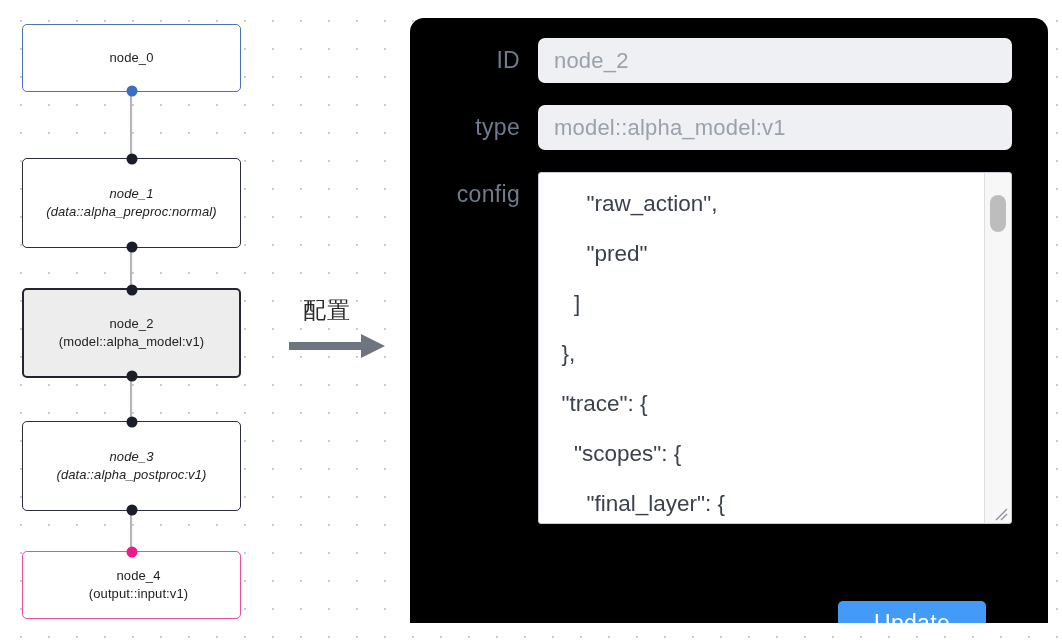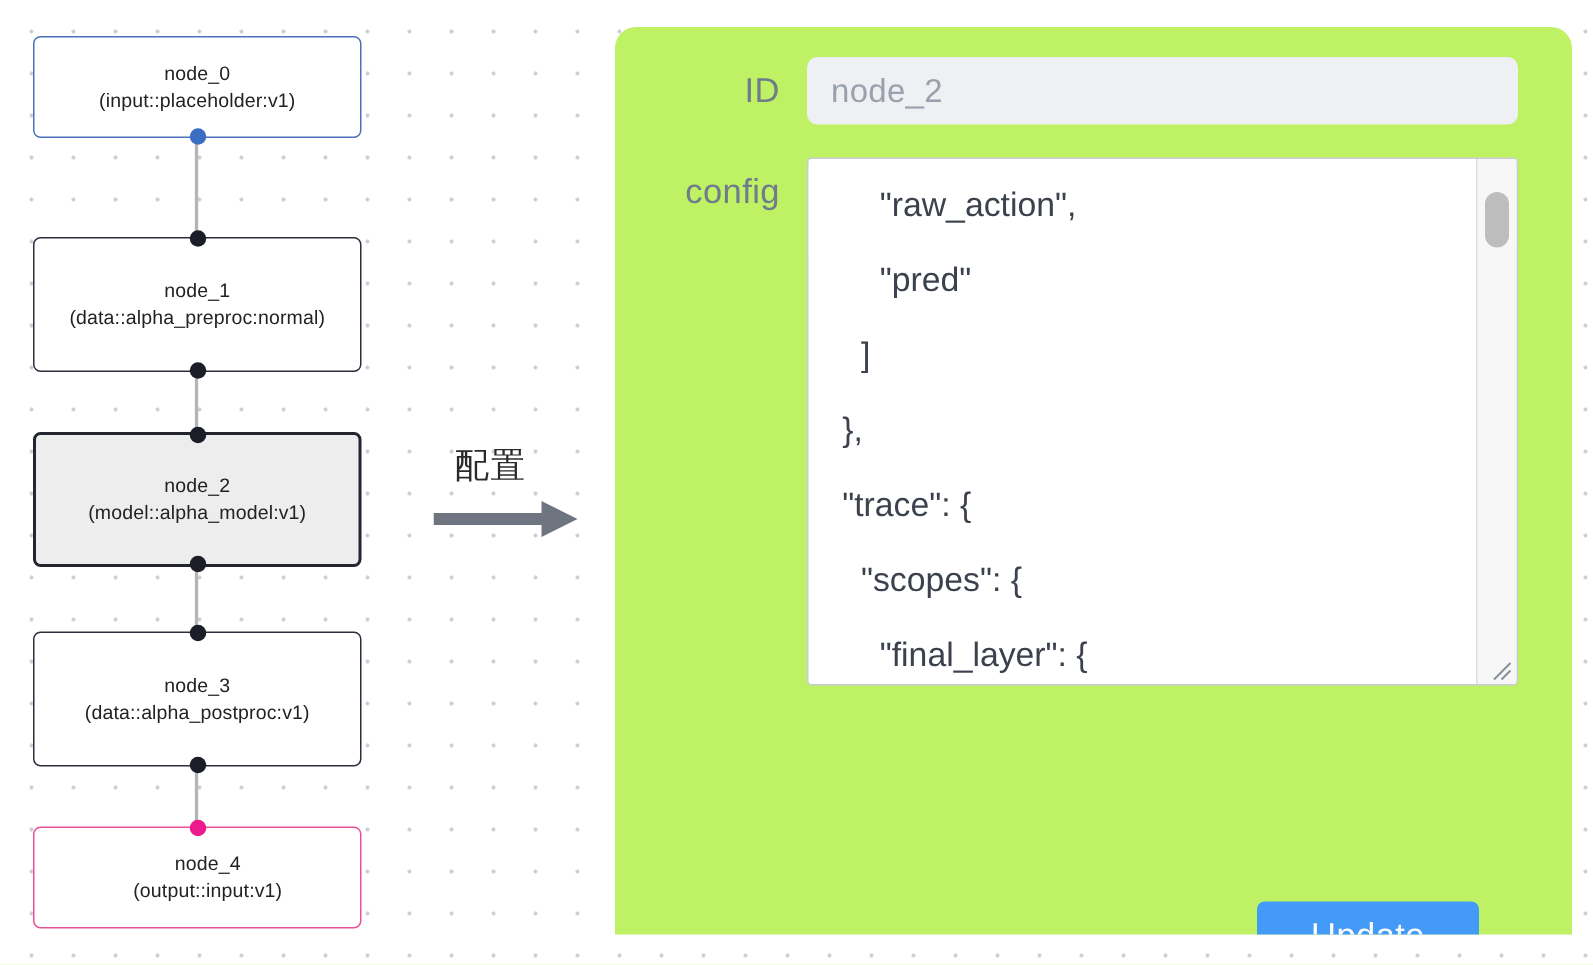--- a/index.html
+++ b/index.html
@@ -46,21 +46,21 @@
     justify-content: center;
     text-align: center;
     color: #222222;
     font-size: 13px;
     line-height: 18.5px;
     padding: 4px 10px;
     letter-spacing: 0.1px;
   }
   .node .nline { display: block; width: 100%; word-break: break-all; }
 
-  .node.default  { border: 1.4px solid #2b2e3b; }
+  .node.default  { border: 1.4px solid #2b2e3b; font-style: italic; }
   .node.input    { border: 1.4px solid #4a72b8; }
   .node.selected { border: 2.1px solid #23262f; background: #ededed; }
   .node.output   { border: 1.8px solid #e8509a; }
 
   .handle {
     position: absolute;
     width: 11px; height: 11px;
     border-radius: 50%;
     left: 50%;
     transform: translate(-50%, -50%);
@@ -96,21 +96,21 @@
     top: 36px;
   }
 
   
   #inspector {
     position: absolute;
     left: 410px;
     top: 18px;
     width: 638px;
     height: 605px;
-    background: #bef264;
+    background: #000000;
     border-radius: 14px 14px 0 0;
     box-sizing: border-box;
     padding: 20px 0 0 0;
     overflow: hidden;
   }
 
   .field-row {
     display: flex;
     align-items: flex-start;
     margin: 0 18px 22px 18px;
@@ -220,21 +220,20 @@
 
   <svg id="edges" viewBox="0 0 1062 643">
     <line x1="131" y1="92" x2="131" y2="158" stroke="#b5b5b5" stroke-width="2.2"></line>
     <line x1="131" y1="248" x2="131" y2="288" stroke="#b5b5b5" stroke-width="2.2"></line>
     <line x1="131" y1="378" x2="131" y2="421" stroke="#b5b5b5" stroke-width="2.2"></line>
     <line x1="131" y1="511" x2="131" y2="551" stroke="#b5b5b5" stroke-width="2.2"></line>
   </svg>
 
   <div class="node input" style="left:22px; top:24px; width:219px; height:68px;">
     <span class="nline">node_0</span>
-    <span class="nline">(input::placeholder:v1)</span>
     <span class="handle bottom blue"></span>
   </div>
 
   <div class="node default" style="left:22px; top:158px; width:219px; height:90px;">
     <span class="nline">node_1</span>
     <span class="nline">(data::alpha_preproc:normal)</span>
     <span class="handle top dark"></span>
     <span class="handle bottom dark"></span>
   </div>
 
@@ -266,20 +265,24 @@
   </svg>
 </div>
 
 <div id="inspector">
 
   <div class="field-row">
     <div class="field-label">ID</div>
     <div class="field-input">node_2</div>
   </div>
 
+  <div class="field-row">
+    <div class="field-label">type</div>
+    <div class="field-input">model::alpha_model:v1</div>
+  </div>
 
   <div class="field-row config">
     <div class="field-label">config</div>
     <div id="config-box">
       <div id="config-text">      "raw_action",
       "pred"
     ]
   },
   "trace": {
     "scopes": {

